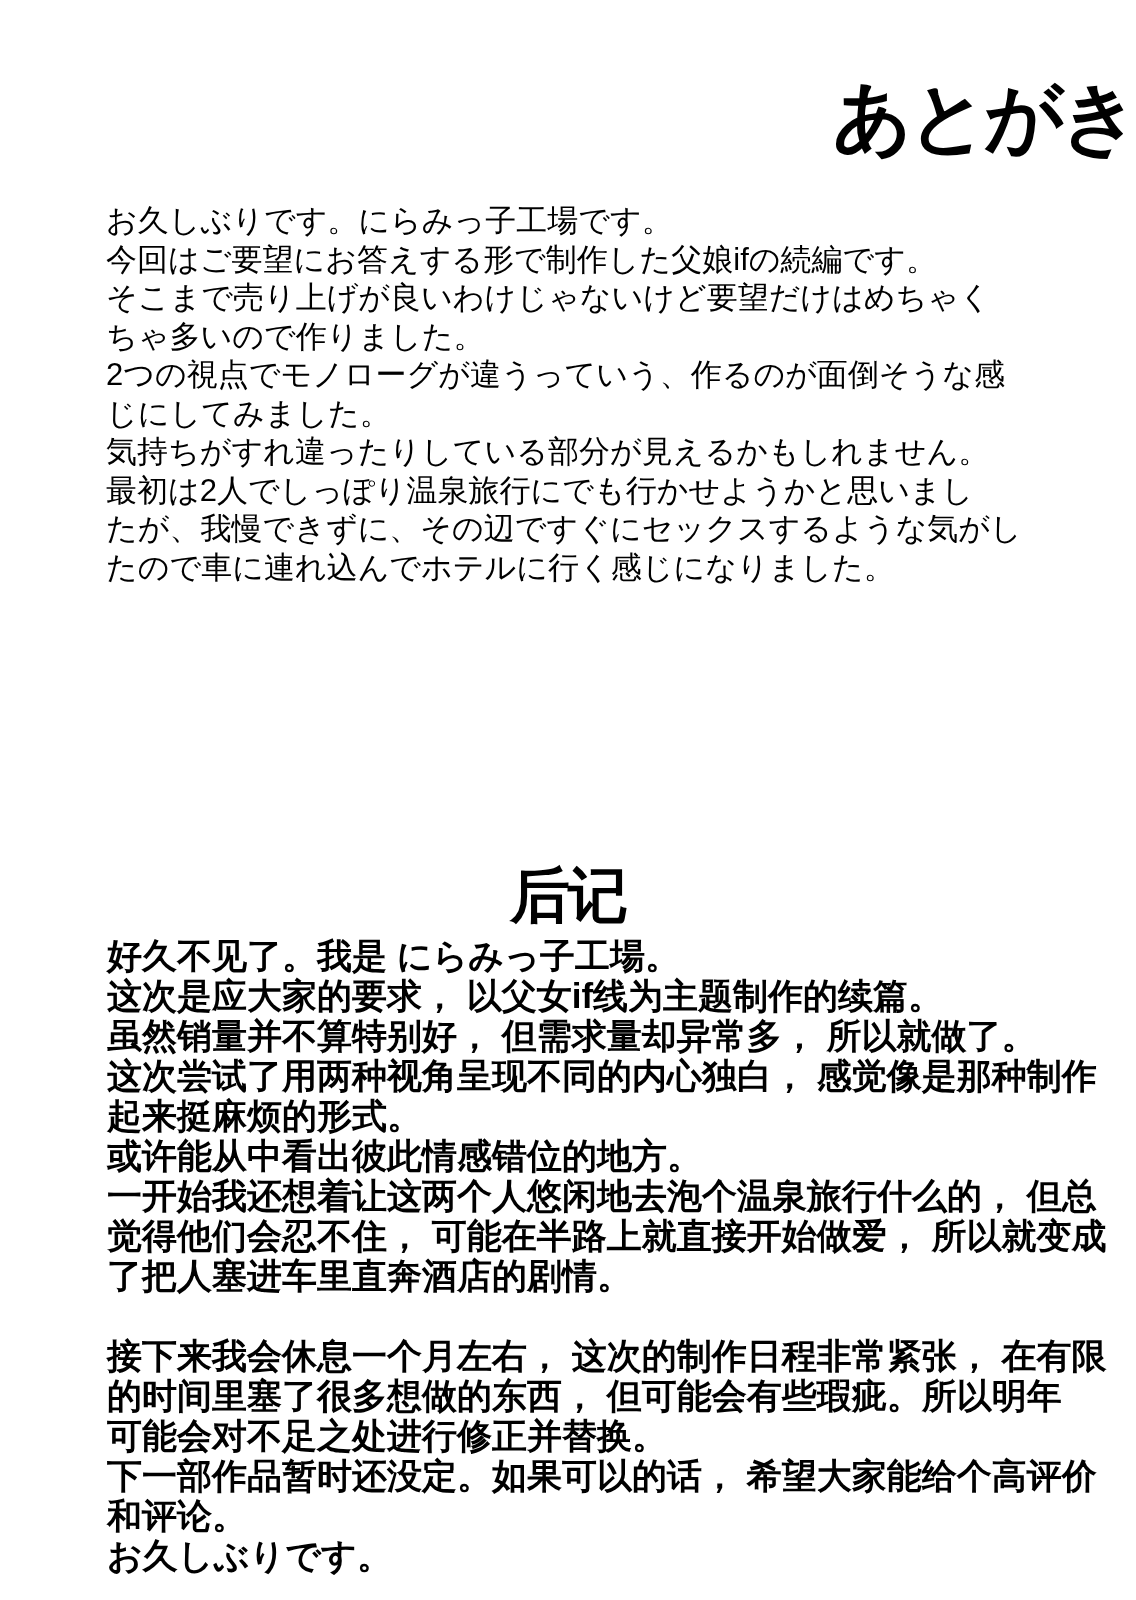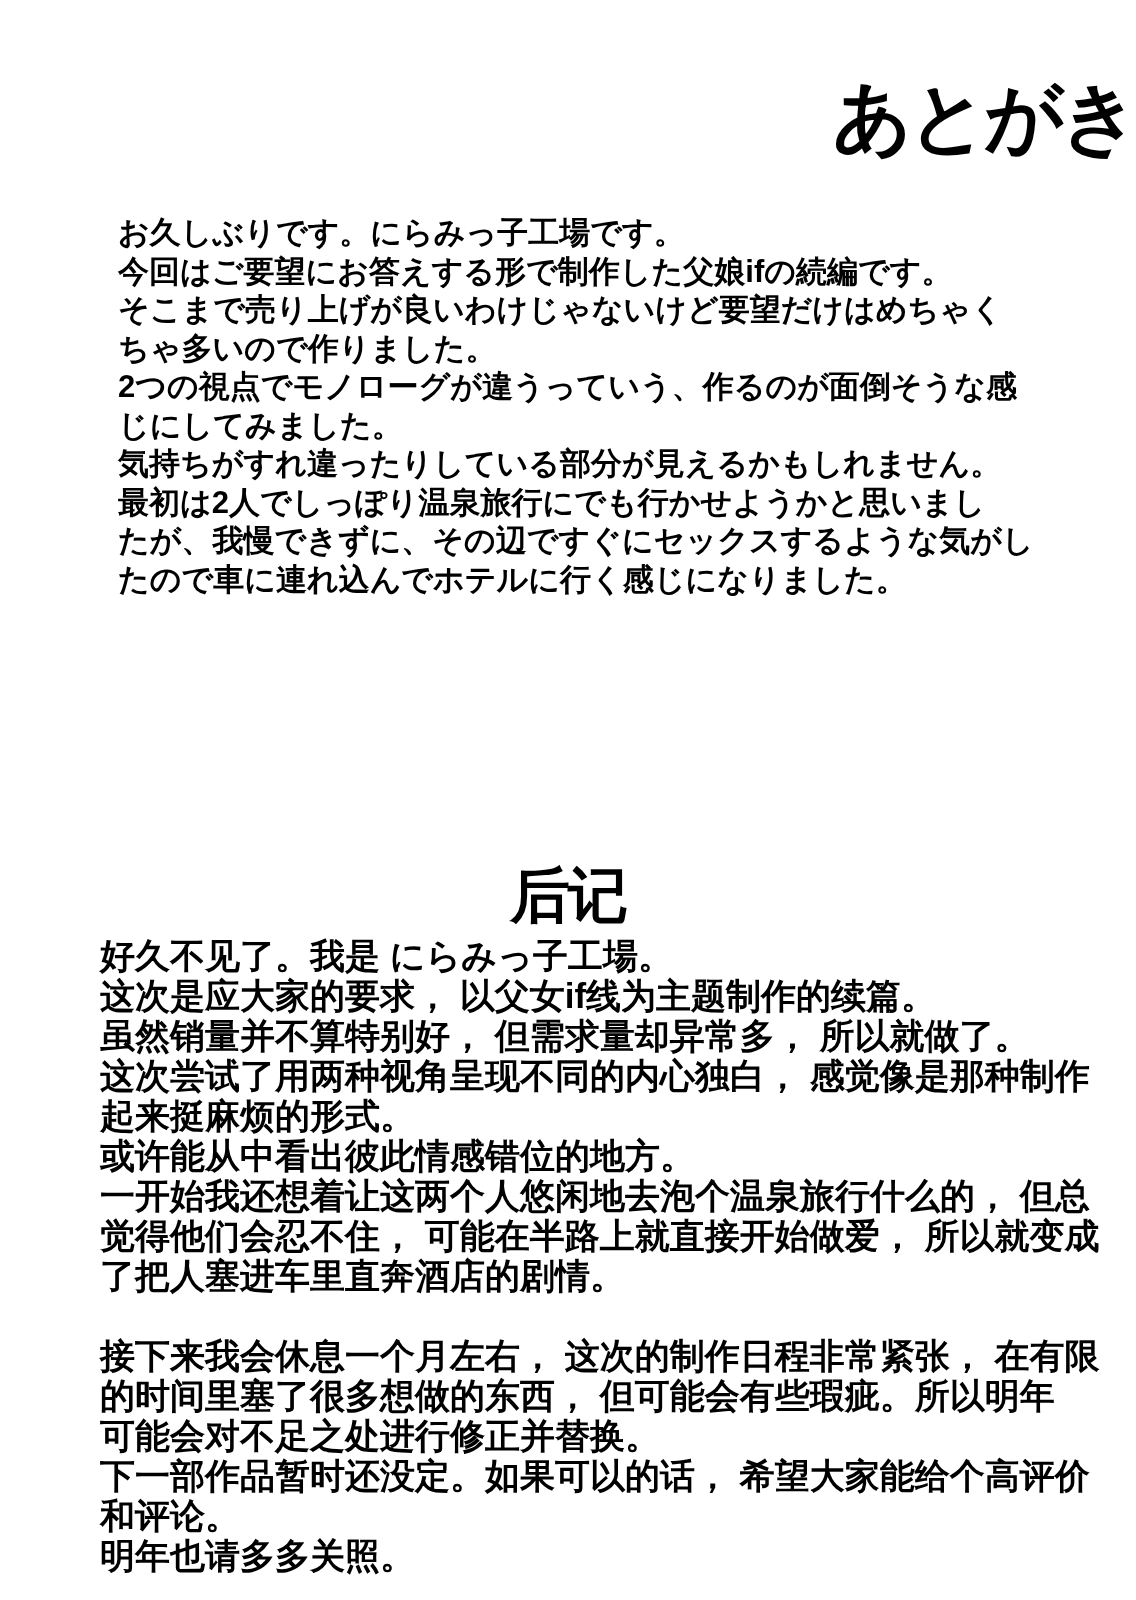--- a/index.html
+++ b/index.html
@@ -33,24 +33,24 @@
     letter-spacing: -4px;
     color: #000000;
   }
   .jp-body {
     position: absolute;
     top: 202px;
     left: 106px;
     right: 20px;
   }
   .jp-body p {
-    margin: 12px;
+    margin: 0;
     font-size: 31px;
     line-height: 38.5px;
-    font-weight: 700;
+    font-weight: 400;
     white-space: pre;
     letter-spacing: 0px;
   }
   .jp-body p.first {
     margin-bottom: 38.5px; 
   }
   .cn-title {
     position: absolute;
     top: 866px;
     left: 0;
@@ -59,21 +59,21 @@
     text-align: center;
     font-size: 60px;
     line-height: 1;
     font-weight: 900;
     letter-spacing: -2px;
     color: #000000;
   }
   .cn-body {
     position: absolute;
     top: 936px;
-    left: 100px;
+    left: 107px;
     right: 8px;
   }
   .cn-body p {
     margin: 0;
     font-size: 35px;
     line-height: 40px;
     font-weight: 600;
     white-space: pre;
   }
   .cn-body p.first {
@@ -110,16 +110,16 @@
 起来挺麻烦的形式。
 或许能从中看出彼此情感错位的地方。
 一开始我还想着让这两个人悠闲地去泡个温泉旅行什么的， 但总
 觉得他们会忍不住， 可能在半路上就直接开始做爱， 所以就变成
 了把人塞进车里直奔酒店的剧情。</p>
     <p>接下来我会休息一个月左右， 这次的制作日程非常紧张， 在有限
 的时间里塞了很多想做的东西， 但可能会有些瑕疵。所以明年
 可能会对不足之处进行修正并替换。
 下一部作品暂时还没定。如果可以的话， 希望大家能给个高评价
 和评论。
-明年也请多多关照。</p>
+お久しぶりです。</p>
   </div>
 
 </div>
 
 </body></html>

